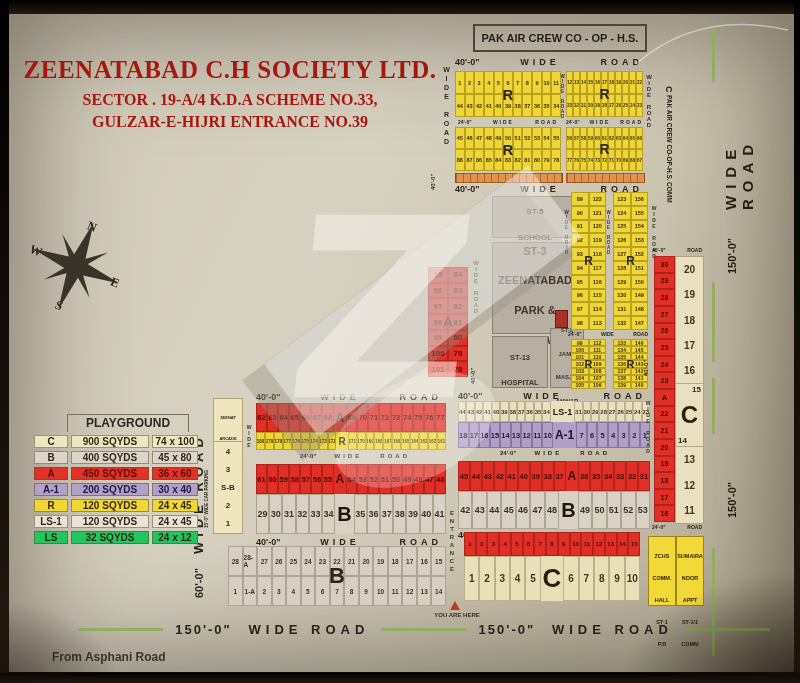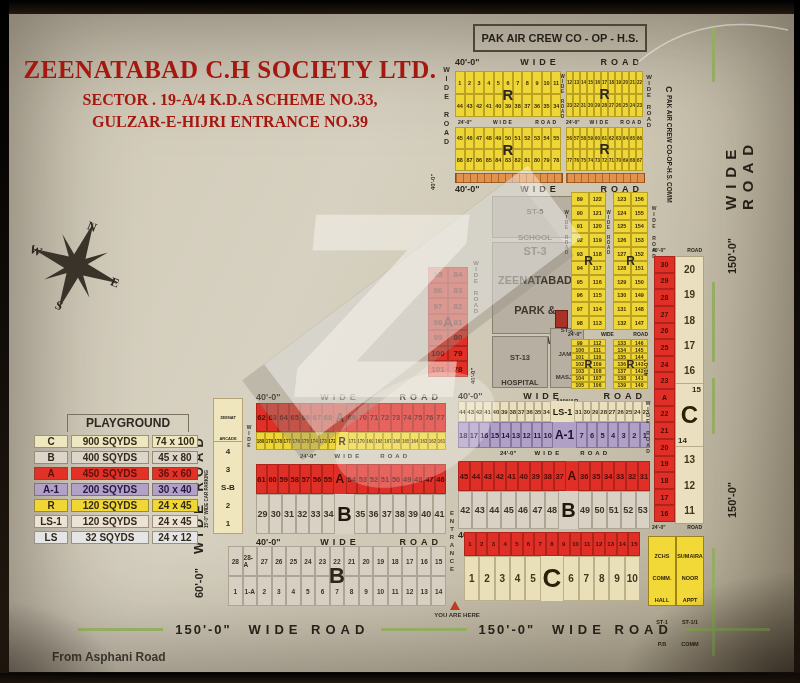--- a/index.html
+++ b/index.html
@@ -30,21 +30,21 @@
         align-items:center;justify-content:center;text-align:center;font-weight:700;line-height:1.25;}
   .org{background:#e1934d;background-image:repeating-linear-gradient(90deg,rgba(120,60,10,.5) 0 1px,transparent 1px 7px);border:1px solid rgba(120,60,10,.6);}
   .ln{white-space:nowrap;margin-top:16px;}
   .legend-row{display:flex;gap:3px;margin-top:3px;}
   .legend-row .cell{border:1px solid rgba(90,78,55,.55);font-size:10px;color:#33291a;}
   .legend-row .c-code{flex:0 0 32px;}
   .legend-row .c-area{flex:0 0 76px;}
   .legend-row .c-size{flex:0 0 44px;}
   .lg-c .cell{background:#efe7c0;} .lg-b .cell{background:#dcd5c9;}
   .lg-a .cell{background:#e23127;color:#5c110a;} .lg-a1 .cell{background:#b2a0c6;color:#241744;}
-  .lg-r .cell{background:#f0d735;} .lg-ls1 .cell{background:#ece3d6;} .lg-ls .cell{background:#e5e5e5;}
+  .lg-r .cell{background:#f0d735;} .lg-ls1 .cell{background:#ece3d6;} .lg-ls .cell{background:#22c55e;}
   .greendash{background:#93ad62;}
   .frame{background:linear-gradient(#000,#231a10);}
 </style>
 </head>
 <body>
 
 <div id="stage">
   <div id="map"></div>
 
   <div class="abs frame" style="left:0;top:0;width:800px;height:14px;"></div>

